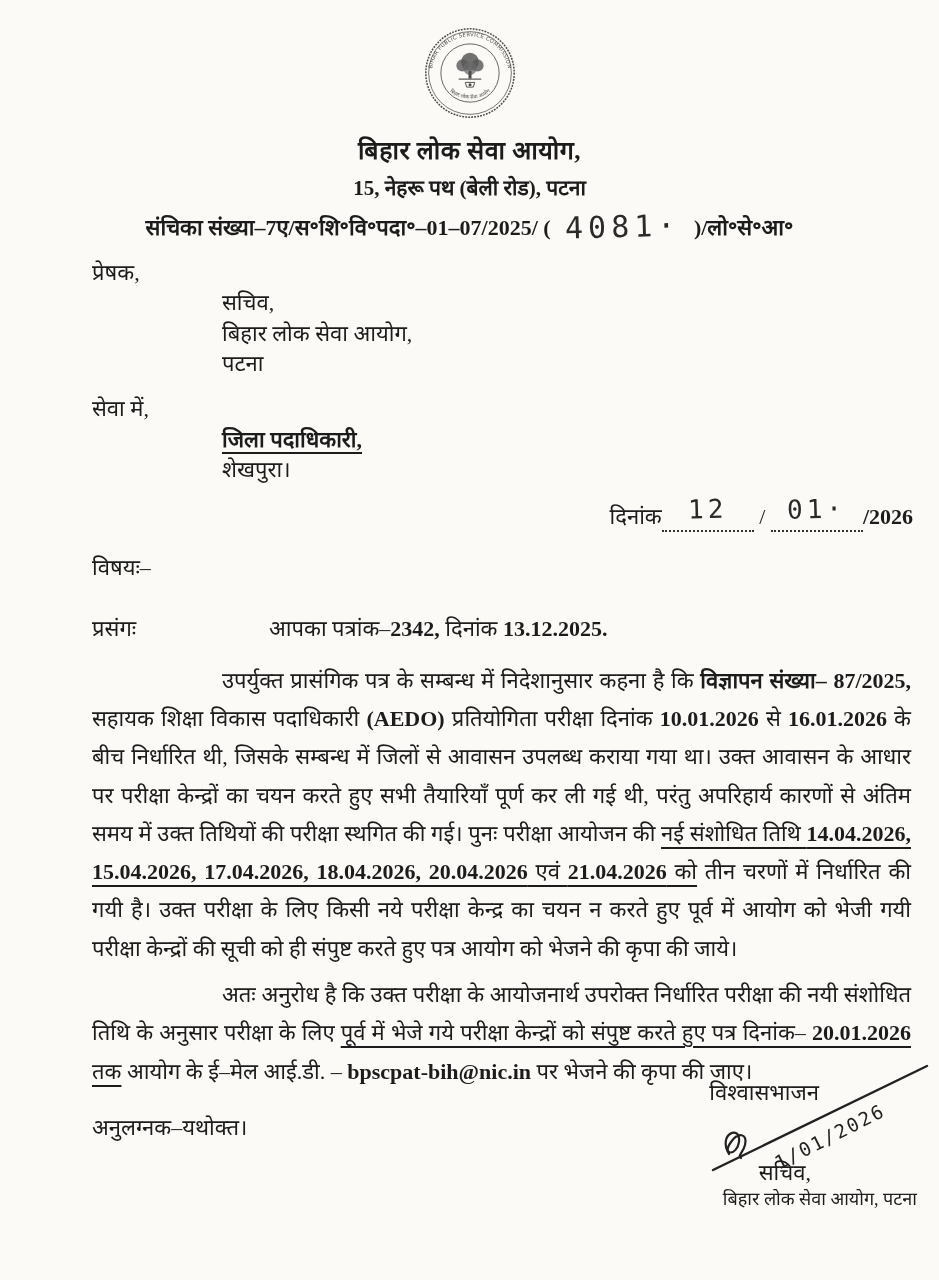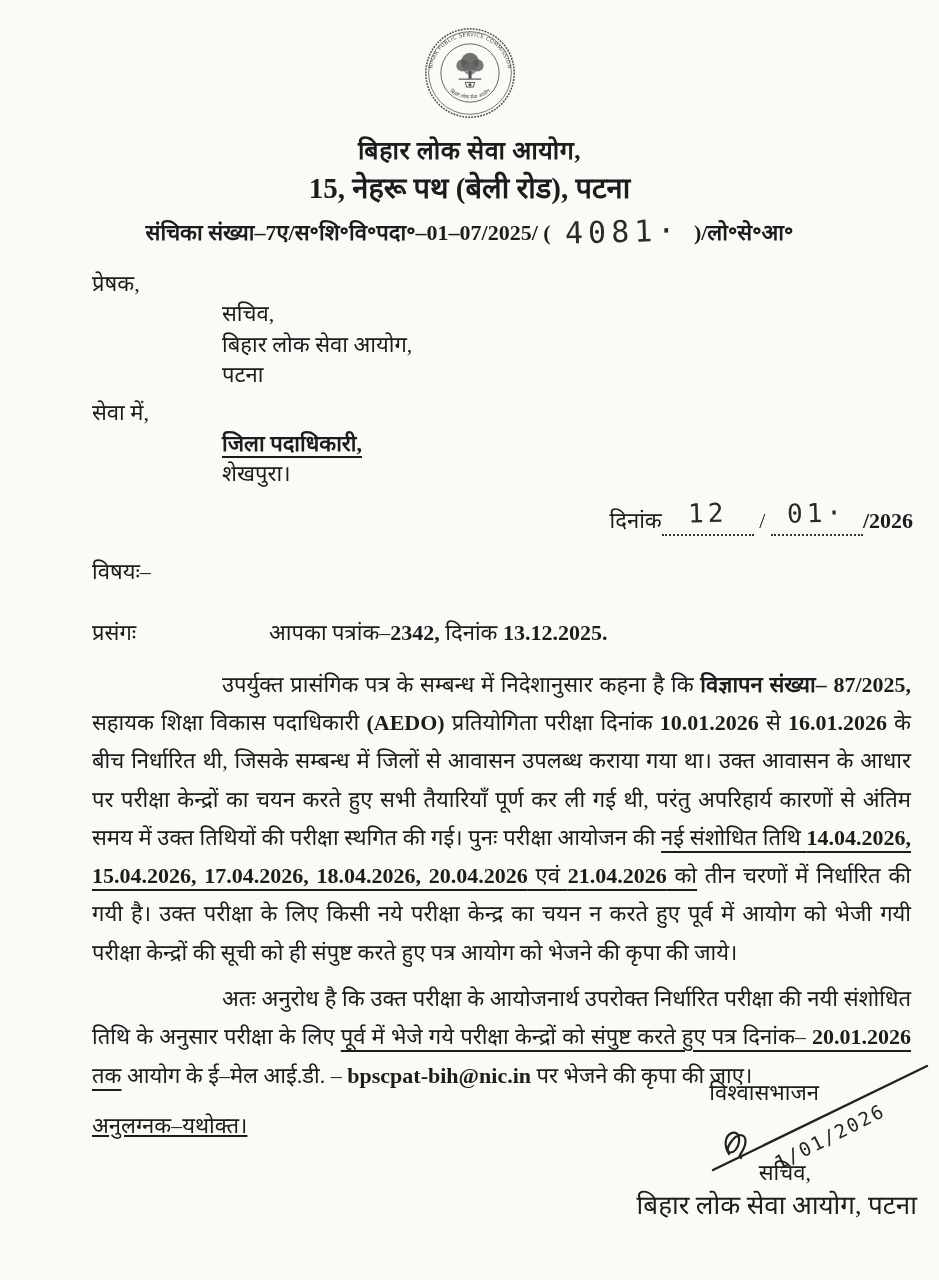--- a/index.html
+++ b/index.html
@@ -10,36 +10,36 @@
     margin:0 auto;
     background:#fbfaf7;
     color:#1c1c1c;
     overflow:hidden;
     box-shadow:0 0 6px rgba(0,0,0,.25);
     font-size:22px;
   }
   .center{text-align:center;}
   .seal{display:block;margin:26px auto 0 auto;}
   .org-name{margin-top:12px;font-size:25px;font-weight:700;letter-spacing:.5px;}
-  .org-address{margin-top:1px;font-size:29px;font-weight:700;}
+  .org-address{margin-top:7px;font-size:21px;font-weight:700;}
   .file-line{margin-top:6px;font-size:22px;font-weight:700;white-space:nowrap;}
   .hw{
     font-family:"DejaVu Sans Mono", monospace;
     font-weight:400;
     display:inline-block;
     transform:rotate(-1.5deg);
     letter-spacing:5px;
     color:#2a2a2a;
   }
   .file-line .hw{font-size:30px;padding:0 14px;position:relative;top:2px;}
   .label-col{margin-left:92px;}
   .value-col{margin-left:222px;}
   .ln{line-height:1.38;}
-  .sender-label{margin-top:22px;font-family:Liberation Serif, serif;}
-  .recipient-label{margin-top:8px;}
+  .sender-label{margin-top:16px;font-family:Liberation Serif, serif;}
+  .recipient-label{margin-top:15px;}
   .recipient-name{font-weight:700;text-decoration:underline;text-underline-offset:5px;}
   .date-row{
     text-align:right;
     padding-right:26px;
     margin-top:14px;
     font-size:22px;
     white-space:nowrap;
   }
   .dotted{
     display:inline-block;
@@ -66,26 +66,26 @@
   .para{
     margin-left:92px;margin-right:28px;
     margin-top:16px;
     text-align:justify;
     text-indent:130px;
     line-height:1.74;
   }
   .para2{margin-top:8px;}
   .b{font-weight:700;}
   .u{text-decoration:underline;text-underline-offset:6px;text-decoration-thickness:2px;}
-  .attachment{margin-left:92px;margin-top:14px;text-decoration:underline;}
+  .attachment{margin-left:92px;margin-top:20px;}
   .sig-area{position:absolute;top:1058px;right:0;width:340px;height:190px;}
   .closing-word{position:absolute;top:18px;right:120px;font-size:22px;}
   .sig-svg{position:absolute;top:0;right:4px;}
   .designation{position:absolute;top:98px;right:128px;font-size:22px;}
-  .sig-org{position:absolute;top:128px;right:22px;font-size:26px;white-space:nowrap;}
+  .sig-org{position:absolute;top:128px;right:22px;font-size:18px;white-space:nowrap;}
   .seal-ink{stroke:#4b4b4b;fill:none;}
   .seal-txt{fill:#4b4b4b;font-family:"DejaVu Sans", sans-serif;}
 </style>
 </head>
 <body>
 
 <div class="page">
 
   <svg class="seal" width="94" height="94" viewBox="0 0 100 100">
     <defs>

